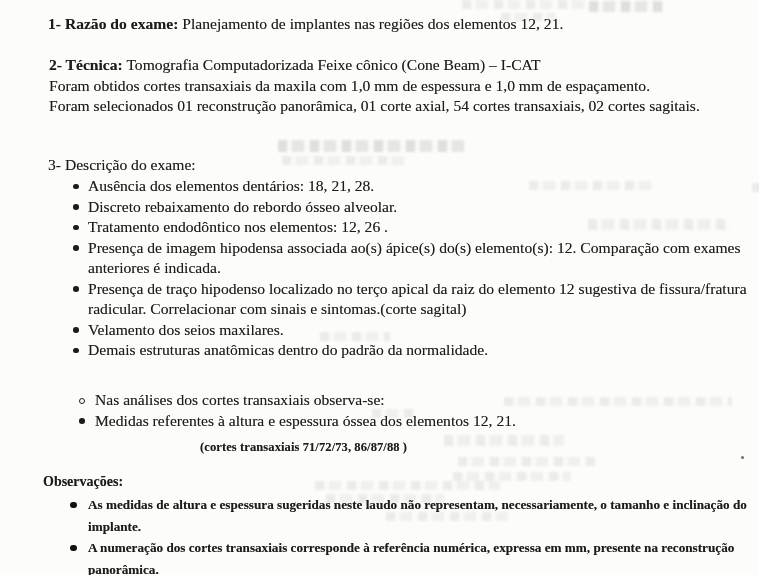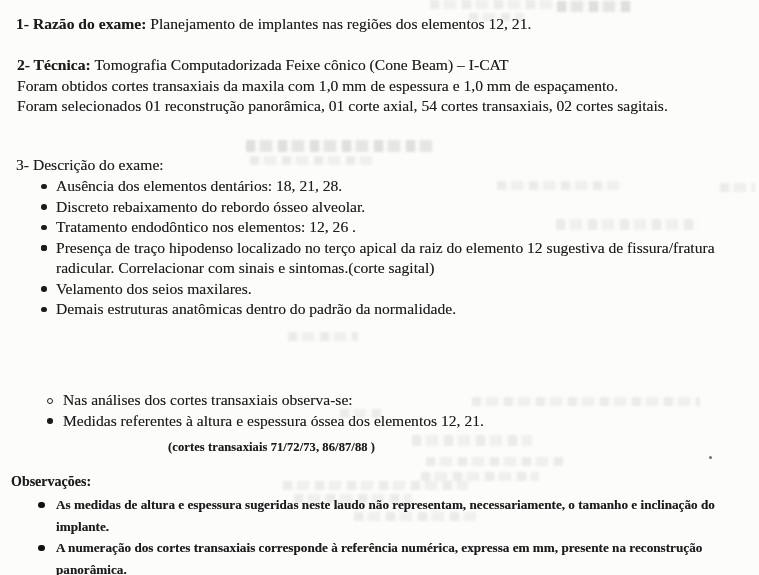--- a/index.html
+++ b/index.html
@@ -4,21 +4,21 @@
 <style>
   * { margin:0; padding:0; box-sizing:border-box; }
   html,body { width:759px; height:575px; }
   body {
     background: var(--paper, #fcfcfb);
     font-family: "Liberation Serif", "DejaVu Serif", serif;
     color: var(--ink, #1c1c1c);
     position: relative;
     overflow: hidden;
   }
-  .page { position:absolute; inset:0; text-shadow: 0 0 0.6px rgba(25,25,25,0.45); }
+  .page { position:absolute; inset:0; text-shadow: 0 0 0.6px rgba(25,25,25,0.45); margin-left: 32px; }
   .sec { position:absolute; font-size:15.6px; line-height:20.5px; }
   .nowrap { white-space:nowrap; }
   b.lbl { font-weight:bold; }
 
   #sec-reason    { left:16px; top:14px;  width:740px; }
   #sec-technique { left:17px; top:55px;  width:742px; }
   #desc-head     { left:16px; top:155px; font-weight:normal; }
   #desc-list     { left:0;    top:176px; width:754px; }
   #analysis-list { left:0;    top:390px; width:754px; }
   #slices-note   { left:168px; top:437px; font-size:12.5px; font-weight:600; letter-spacing:.1px; }
@@ -80,20 +80,21 @@
     <div class="brow">
       <span class="dot"></span>
       <span>Discreto rebaixamento do rebordo ósseo alveolar.</span>
     </div>
     <div class="brow">
       <span class="dot"></span>
       <span>Tratamento endodôntico nos elementos: 12, 26 .</span>
     </div>
     <div class="brow">
       <span class="dot"></span>
+      <span>Presença de imagem hipodensa associada ao(s) ápice(s) do(s) elemento(s): 12. Comparação com exames anteriores é indicada.</span>
     </div>
     <div class="brow">
       <span class="dot"></span>
       <span>Presença de traço hipodenso localizado no terço apical da raiz do elemento 12 sugestiva de fissura/fratura radicular. Correlacionar com sinais e sintomas.(corte sagital)</span>
     </div>
     <div class="brow">
       <span class="dot"></span>
       <span>Velamento dos seios maxilares.</span>
     </div>
     <div class="brow">

